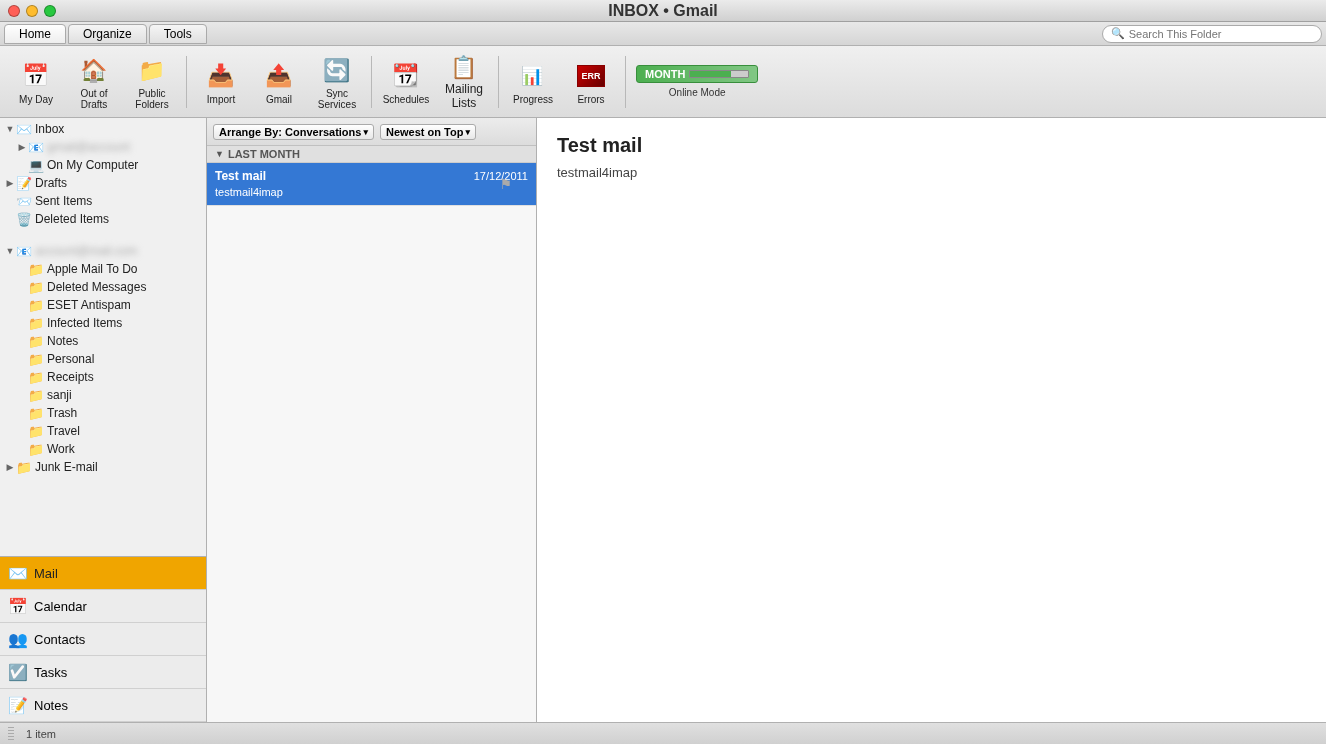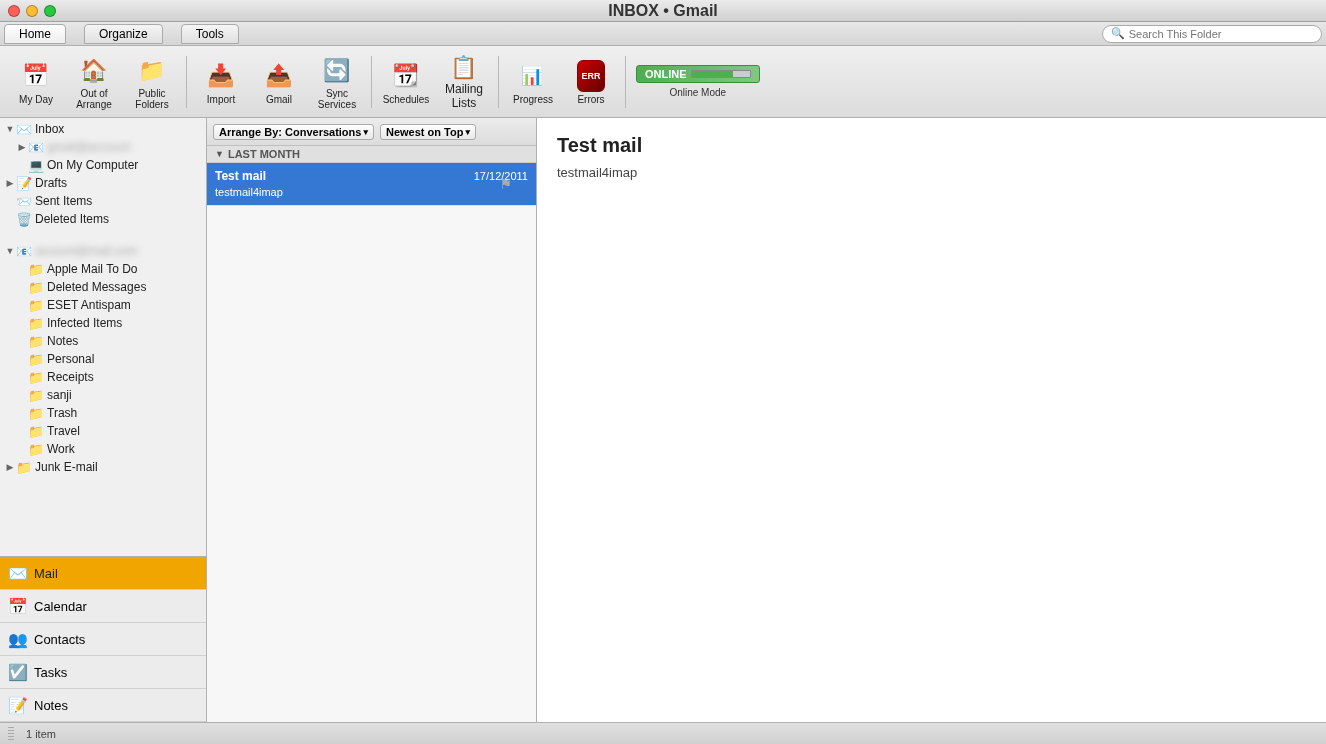--- a/index.html
+++ b/index.html
@@ -41,21 +41,21 @@
       padding: 0 4px;
     }
     .tab-btn {
       padding: 2px 14px;
       height: 20px;
       font-size: 12px;
       border: 1px solid #aaa;
       border-radius: 4px 4px 0 0;
       background: linear-gradient(to bottom, #f5f5f5, #e0e0e0);
       cursor: pointer;
-      margin-right: 18px;
+      margin-right: 2px;
       display: flex;
       align-items: center;
     }
     .tab-btn.active { background: linear-gradient(to bottom, #ffffff, #eeeeee); }
 
     
     .ribbon {
       height: 72px;
       background: linear-gradient(to bottom, #f0f0f0, #dcdcdc);
       border-bottom: 1px solid #b0b0b0;
@@ -323,21 +323,21 @@
   </div>
 </div>
 
 <div class="ribbon">
   <div class="ribbon-btn">
     <div class="ribbon-icon">📅</div>
     <span>My Day</span>
   </div>
   <div class="ribbon-btn">
     <div class="ribbon-icon">🏠</div>
-    <span style="font-size:10px; text-align:center; line-height:1.1;">Out of Arrange</span>
+    <span style="font-size:10px; text-align:center; line-height:1.1;">Out of Drafts</span>
   </div>
   <div class="ribbon-btn">
     <div class="ribbon-icon">📁</div>
     <span style="font-size:10px; text-align:center; line-height:1.1;">Public Folders</span>
   </div>
   <div class="ribbon-separator"></div>
   <div class="ribbon-btn">
     <div class="ribbon-icon">📥</div>
     <span>Import</span>
   </div>
@@ -358,28 +358,28 @@
     <div class="ribbon-icon">📋</div>
     <span style="font-size:12px; line-height:1.1;">Mailing Lists</span>
   </div>
   <div class="ribbon-separator"></div>
   <div class="ribbon-btn">
     <div class="ribbon-icon" style="font-size:18px;">📊</div>
     <span>Progress</span>
   </div>
   <div class="ribbon-btn">
     <div class="ribbon-icon" style="font-size:18px;">
-      <div style="width:28px; height:32px; background: linear-gradient(135deg, #c00 0%, #600 100%); border:1px solid #800; border-radius:6px; display:flex; align-items:center; justify-content:center; color:white; font-size:9px; font-weight:bold;">ERR</div>
+      <div style="width:28px; height:22px; background: linear-gradient(135deg, #c00 0%, #600 100%); border:1px solid #800; border-radius:0; display:flex; align-items:center; justify-content:center; color:white; font-size:9px; font-weight:bold;">ERR</div>
     </div>
     <span>Errors</span>
   </div>
   <div class="ribbon-separator"></div>
   <div class="online-badge">
     <div class="online-indicator">
-      <span>ONLINE</span>
+      <span>MONTH</span>
       <div class="online-bar"></div>
     </div>
     <span style="font-size:10px; color:#333;">Online Mode</span>
   </div>
 </div>
 
 <div class="main-layout">
 
   <div class="sidebar">
     <div class="sidebar-tree">

